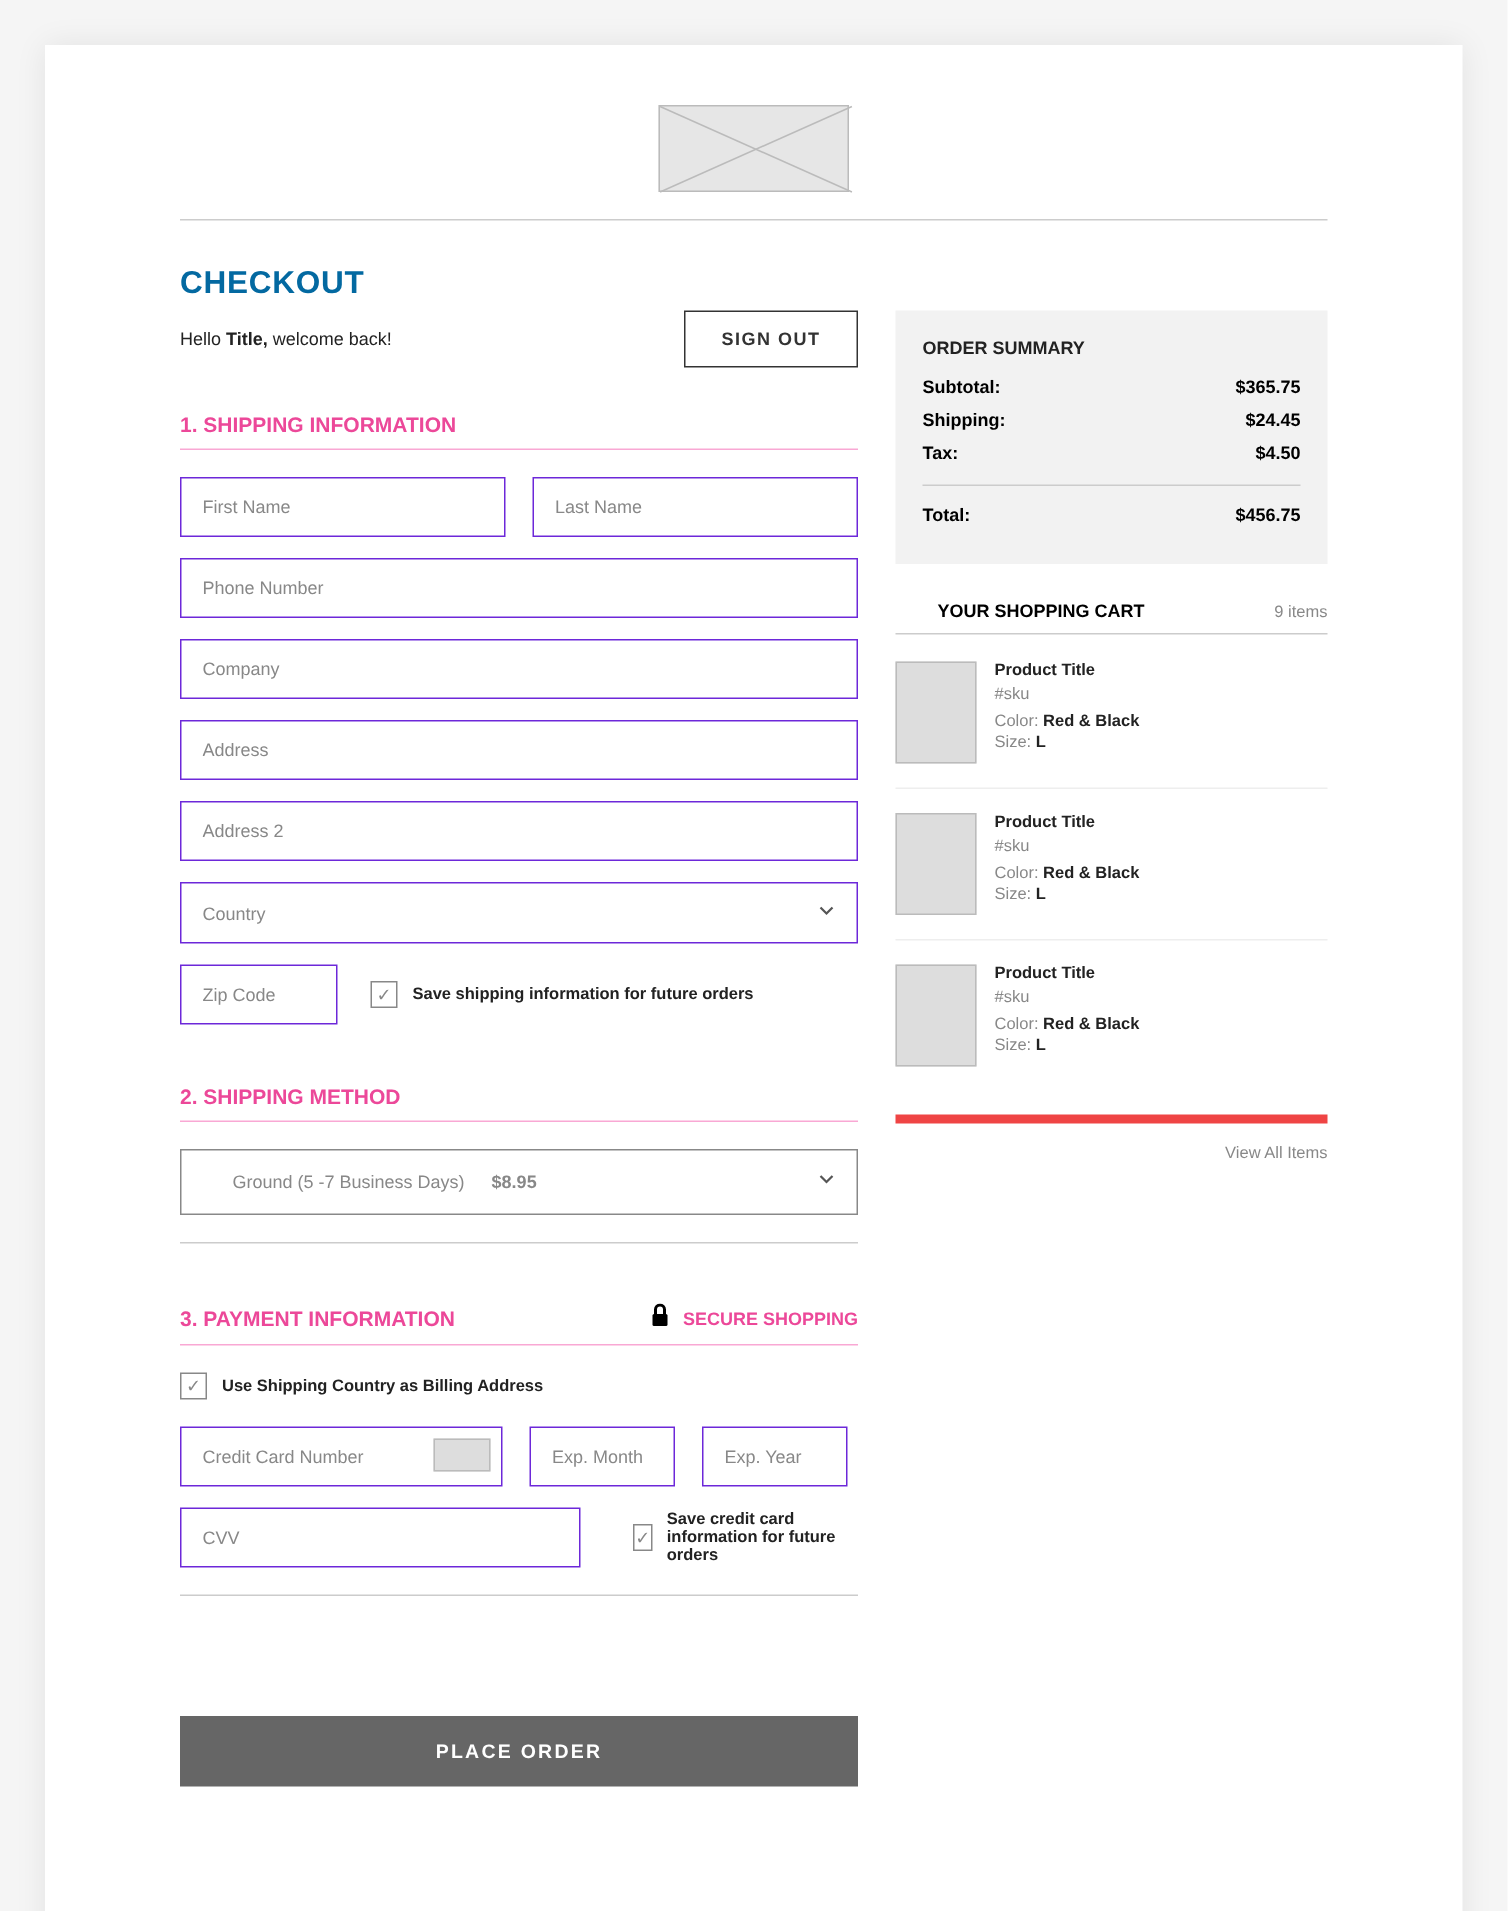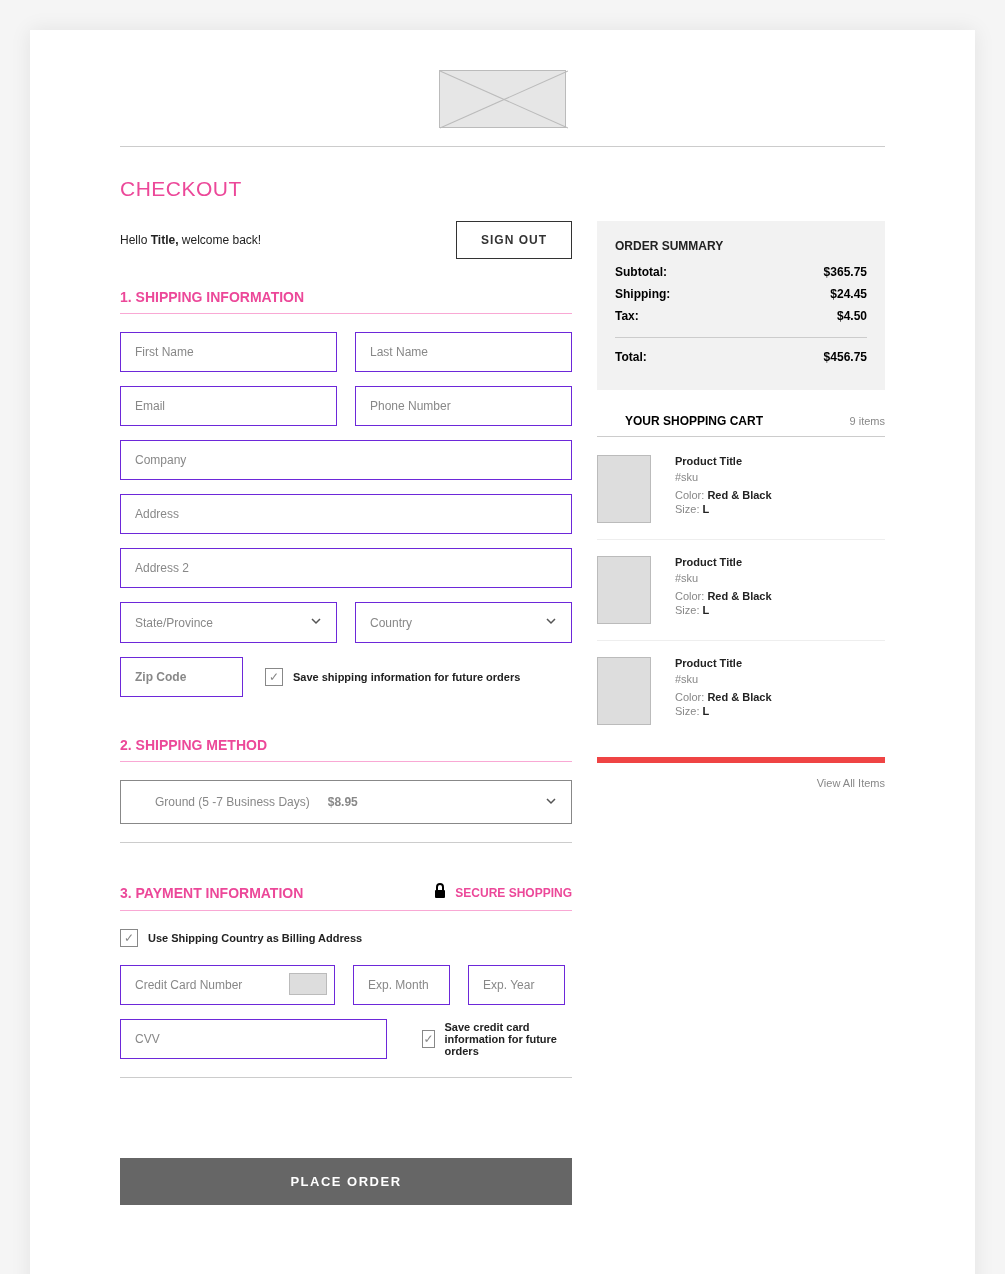--- a/index.html
+++ b/index.html
@@ -6,39 +6,39 @@
 body { font-family: -apple-system, BlinkMacSystemFont, "Segoe UI", Arial, sans-serif; background: #f5f5f5; padding: 30px; }
 .page { background: #fff; width: 945px; margin: 0 auto; padding: 40px 90px 140px; box-shadow: 0 0 20px rgba(0,0,0,0.08); }
 .logo-row { display: flex; justify-content: center; border-bottom: 1px solid #ccc; padding-bottom: 18px; margin-bottom: 30px; }
 .logo-box { width: 127px; height: 58px; background: #e6e6e6; border: 1px solid #bbb; position: relative; }
 .logo-box::before, .logo-box::after { content: ""; position: absolute; background: #bbb; width: 140px; height: 1px; top: 28px; left: -6px; }
 .logo-box::before { transform: rotate(24deg); }
 .logo-box::after { transform: rotate(-24deg); }
 .content-row { display: flex; gap: 25px; }
 .main-col { flex: 0 0 452px; }
 .side-col { flex: 1; }
-h1 { font-size: 21px; font-weight: 400; letter-spacing: 0.5px; color: #ec4899; margin-bottom: 20px; }
+h1 { font-size: 21px; font-weight: 700; letter-spacing: 0.5px; color: #0369a1; margin-bottom: 6px; }
 .greeting-row { display: flex; align-items: center; margin-bottom: 30px; }
 .greeting { font-size: 12px; color: #222; }
 .greeting b { font-weight: 700; }
 .signout-btn { margin-left: auto; border: 1px solid #333; background: #fff; padding: 11px 24px; font-size: 12px; font-weight: 700; letter-spacing: 1px; color: #333; cursor: pointer; }
 .section-head { font-size: 14px; font-weight: 700; color: #ec4899; border-bottom: 1px solid #f9a8d4; padding-bottom: 8px; margin-bottom: 18px; }
 .section-head.payment { display: flex; align-items: center; }
 .secure-shop { margin-left: auto; display: flex; align-items: center; gap: 8px; font-size: 12px; font-weight: 700; }
 .field-row { display: flex; gap: 18px; margin-bottom: 14px; }
 .field-row > * { flex: 1; }
 input.text-field, .select-field { width: 100%; border: 1px solid #6d28d9; padding: 12px 14px; font-size: 12px; color: #333; font-family: inherit; }
 input.text-field::placeholder { color: #888; }
 .select-field { display: flex; align-items: center; justify-content: space-between; cursor: pointer; }
 .select-field .ph { color: #888; font-size: 12px; }
 .title-field { display: flex; align-items: center; border: 1px solid #888; padding: 12px 14px; font-size: 12px; gap: 4px; }
 .title-field .lbl { color: #888; }
 .title-field .opt { color: #bbb; }
 .zip-row { display: flex; align-items: center; gap: 22px; margin-bottom: 14px; }
-.zip-row .zip-input { width: 123px; font-weight: bold; }
+.zip-row .zip-input { width: 105px; }
 .check-row { display: flex; align-items: center; gap: 10px; }
 .checkbox { width: 18px; height: 18px; border: 1px solid #888; display: flex; align-items: center; justify-content: center; cursor: pointer; font-size: 12px; color: #888; }
 .check-label { font-size: 11px; font-weight: 600; color: #222; }
 .section-block { margin-bottom: 40px; }
 .section-block-bottom { border-bottom: 1px solid #ccc; padding-bottom: 18px; margin-bottom: 40px; }
 .ship-method-row { border: 1px solid #888; padding: 12px 14px; display: flex; align-items: center; cursor: pointer; }
 .ship-method-row .desc { margin-left: 20px; font-size: 12px; color: #888; }
 .ship-method-row .price { font-size: 12px; color: #888; font-weight: 600; margin-left: 18px; }
 .ship-method-row .chev { margin-left: auto; }
 .billing-check-row { display: flex; align-items: center; gap: 10px; margin-bottom: 18px; }
@@ -52,21 +52,21 @@
 .place-order-btn { width: 100%; margin-top: 40px; background: #666; color: #fff; border: none; padding: 16px; font-size: 13px; font-weight: 700; letter-spacing: 1.5px; cursor: pointer; }
 .summary-box { background: #f2f2f2; padding: 18px; margin-bottom: 24px; }
 .summary-title { font-size: 12px; font-weight: 700; color: #222; margin-bottom: 12px; }
 .summary-line { display: flex; justify-content: space-between; font-size: 12px; margin-bottom: 8px; }
 .summary-line .lbl { font-weight: 700; }
 .summary-line .val { font-weight: 700; }
 .summary-divider { border-top: 1px solid #ccc; margin: 14px 0 12px; }
 .cart-head { display: flex; justify-content: space-between; align-items: baseline; border-bottom: 1px solid #ccc; padding-bottom: 8px; margin-bottom: 18px; }
 .cart-head .title { font-size: 12px; font-weight: 700; margin-left: 28px; }
 .cart-head .count { font-size: 11px; color: #888; }
-.cart-item { display: flex; gap: 24px; border-bottom: 1px solid #eee; padding-bottom: 16px; margin-bottom: 16px; }
+.cart-item { display: flex; gap: 12px; border-bottom: 1px solid #eee; padding-bottom: 16px; margin-bottom: 16px; }
 .cart-item:last-of-type { border-bottom: none; }
 .cart-thumb { width: 54px; height: 68px; background: #ddd; border: 1px solid #bbb; }
 .cart-info { font-size: 11px; color: #222; }
 .cart-info .pt { font-weight: 700; margin-bottom: 4px; }
 .cart-info .sku { color: #888; margin-bottom: 6px; }
 .cart-info .meta { color: #888; margin-bottom: 2px; }
 .cart-info .meta b { color: #222; font-weight: 700; }
 .view-all-row { border-top: 6px solid #ef4444; padding-top: 10px; text-align: right; }
 .view-all { font-size: 11px; color: #888; cursor: pointer; }
 .chevron-icon { display: inline-block; }
@@ -93,39 +93,32 @@
 
       
       <div class="section-block">
         <div class="section-head">1. SHIPPING INFORMATION</div>
 
         <div class="field-row">
           <input class="text-field" placeholder="First Name" style="">
           <input class="text-field" placeholder="Last Name" style="">
         </div>
         <div class="field-row">
-          <input class="text-field" placeholder="Email" style="">
           <input class="text-field" placeholder="Phone Number" style="">
         </div>
         <div class="field-row">
           <input class="text-field" placeholder="Company" style="">
         </div>
         <div class="field-row">
           <input class="text-field" placeholder="Address" style="">
         </div>
         <div class="field-row">
           <input class="text-field" placeholder="Address 2" style="">
         </div>
         <div class="field-row">
-          <div class="select-field">
-            <span class="ph">State/Province</span>
-            <span class="chevron-icon"><svg width="12" height="12" viewBox="0 0 12 12">
-                  <path d="M2 4 L6 8 L10 4" stroke="#555" stroke-width="1.5" fill="none"></path>
-                </svg></span>
-          </div>
           <div class="select-field">
             <span class="ph">Country</span>
             <span class="chevron-icon"><svg width="12" height="12" viewBox="0 0 12 12">
                   <path d="M2 4 L6 8 L10 4" stroke="#555" stroke-width="1.5" fill="none"></path>
                 </svg></span>
           </div>
         </div>
         <div class="zip-row">
           <input class="text-field zip-input" placeholder="Zip Code" style="">
           <div class="check-row">

